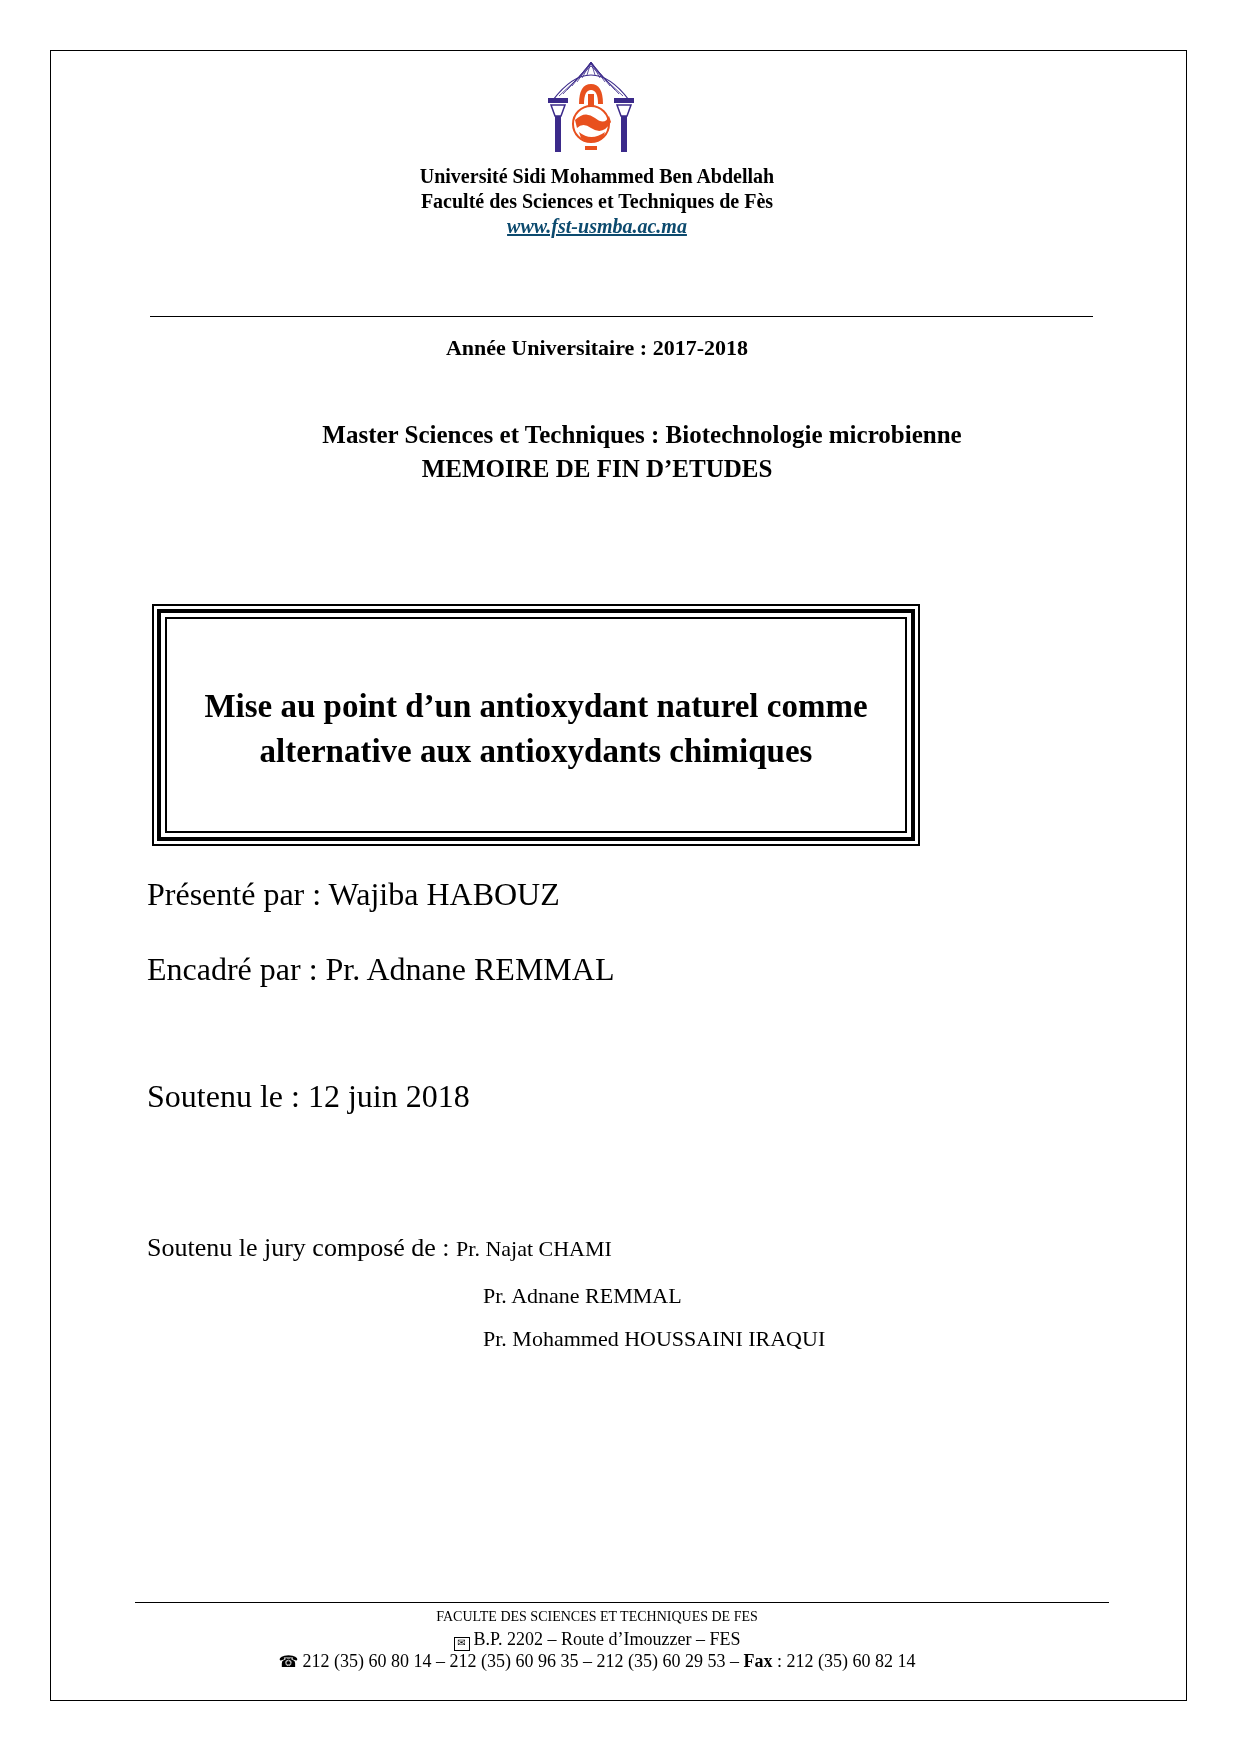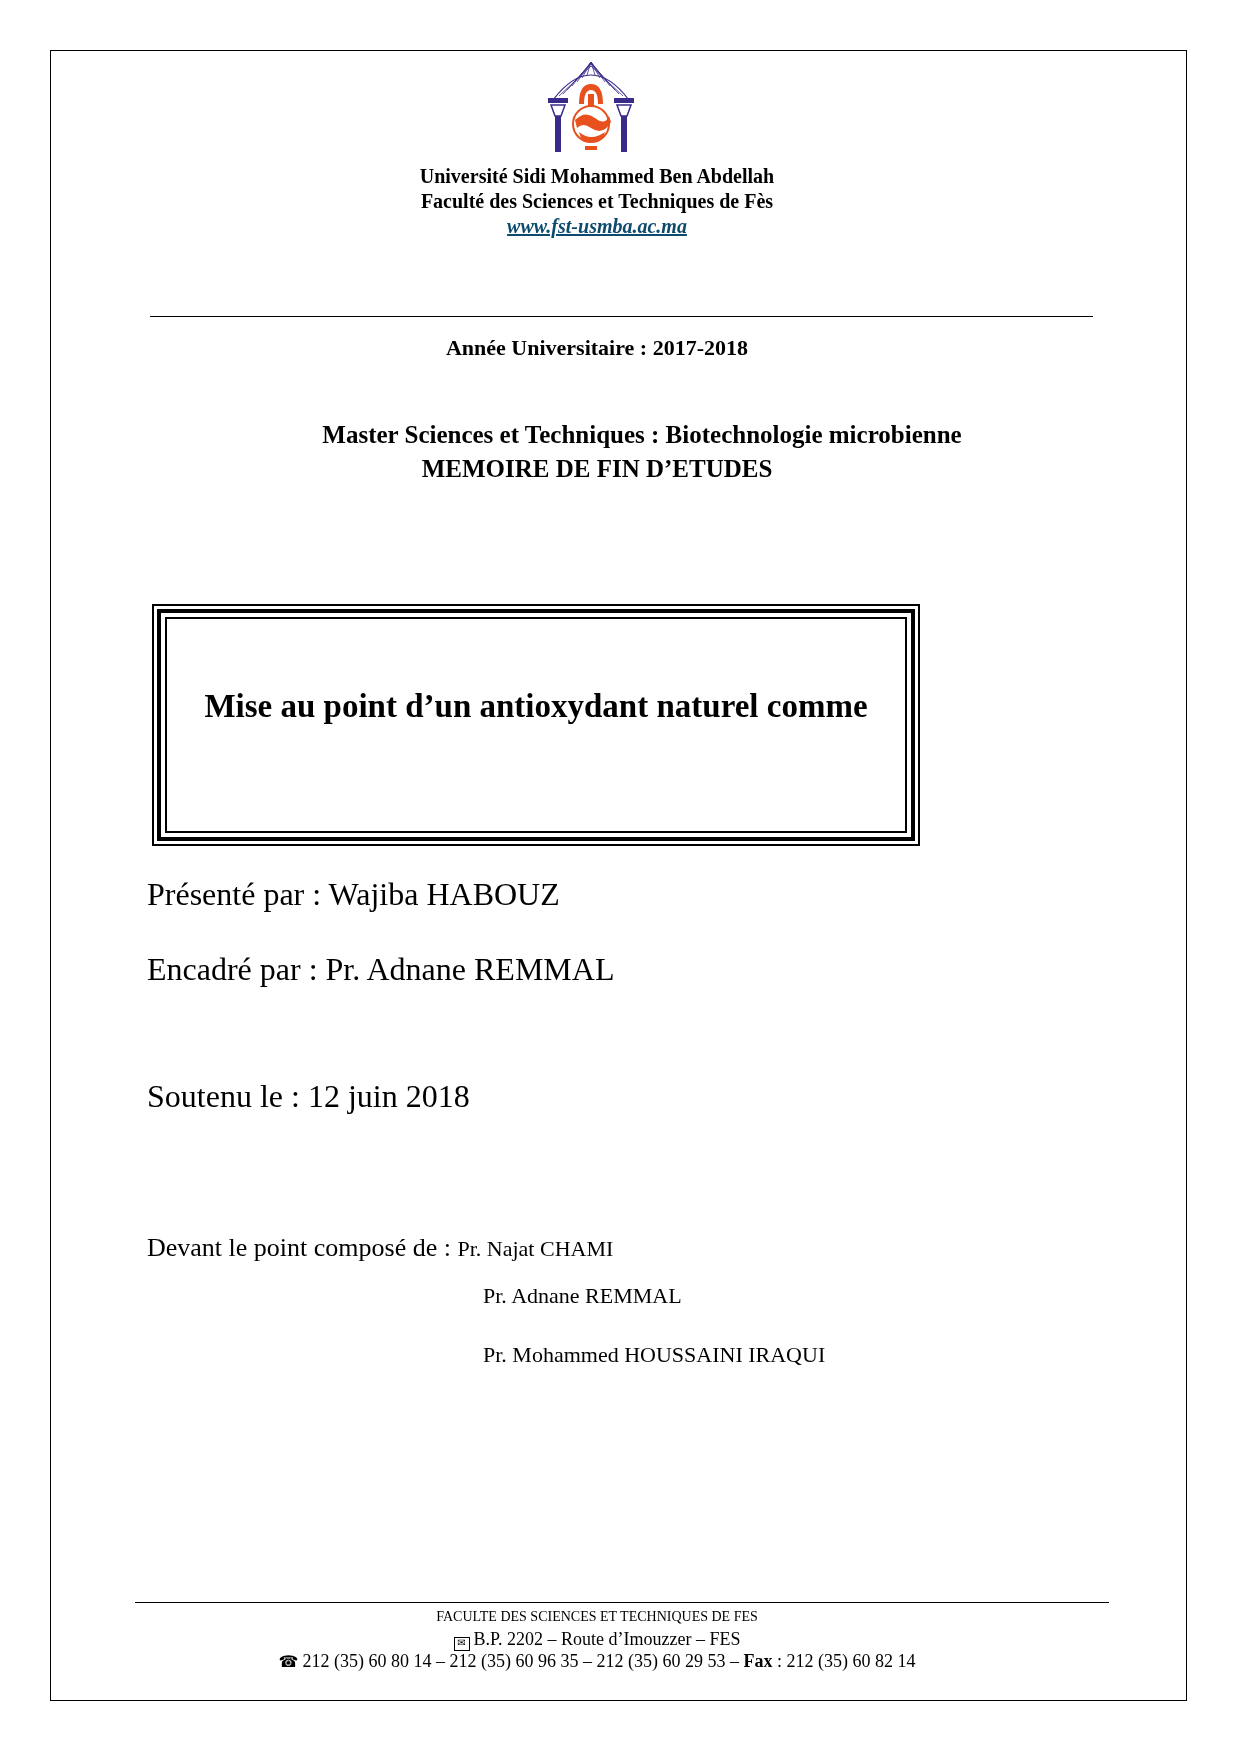--- a/index.html
+++ b/index.html
@@ -77,32 +77,33 @@
 
 <div class="abs center master" style="top:418px;padding-left:45px;">Master Sciences et Techniques : Biotechnologie microbienne</div>
 <div class="abs center master" style="top:452px;">MEMOIRE DE FIN D’ETUDES</div>
 
 <div class="frame">
   <div class="frame-mid">
     <div class="frame-inner"></div>
   </div>
   <div class="thesis-title" style="top:78px;">
     <div>Mise au point d’un antioxydant naturel comme</div>
+    <div>alternative aux antioxydants chimiques</div>
   </div>
 </div>
 
 <div class="abs info" style="top:878px; line-height:32px;">Présenté par : Wajiba HABOUZ</div>
 <div class="abs info" style="top:953px; line-height:32px;">Encadré par : Pr. Adnane REMMAL</div>
 <div class="abs info" style="top:1080px; line-height:32px;">Soutenu le : 12 juin 2018</div>
 
 <div class="abs" style="left:147px; top:1232px; line-height:32px; white-space:nowrap;">
-  <span style="font-size:26px;">Devant le point composé de : </span><span style="font-size:22px;">Pr. Najat CHAMI</span>
+  <span style="font-size:26px;">Soutenu le jury composé de : </span><span style="font-size:22px;">Pr. Najat CHAMI</span>
 </div>
 <div class="abs jury-member" style="top:1282px; line-height:28px;">Pr. Adnane REMMAL</div>
-<div class="abs jury-member" style="top:1325px; line-height:28px;margin-top:16px;">Pr. Mohammed HOUSSAINI IRAQUI</div>
+<div class="abs jury-member" style="top:1325px; line-height:28px;">Pr. Mohammed HOUSSAINI IRAQUI</div>
 
 <div class="rule" style="left:135px; width:974px; top:1602px;"></div>
 <div class="abs center footer-title" style="top:1606px; line-height:22px;">FACULTE DES SCIENCES ET TECHNIQUES DE FES</div>
 <div class="abs center footer-line" style="top:1628px; line-height:22px;">
   <span style="display:inline-block; width:14px; height:12px; border:1px solid #000; position:relative; top:1px; margin-right:4px; font-size:10px; line-height:10px;">✉</span><span>B.P. 2202 – Route d’Imouzzer – FES</span>
 </div>
 <div class="abs center footer-line" style="top:1650px; line-height:22px;">
   <span style="font-size:16px; margin-right:4px;">☎</span><span>212 (35) 60 80 14 – 212 (35) 60 96 35 – 212 (35) 60 29 53 – </span><b>Fax</b><span> : 212 (35) 60 82 14</span>
 </div>
 

